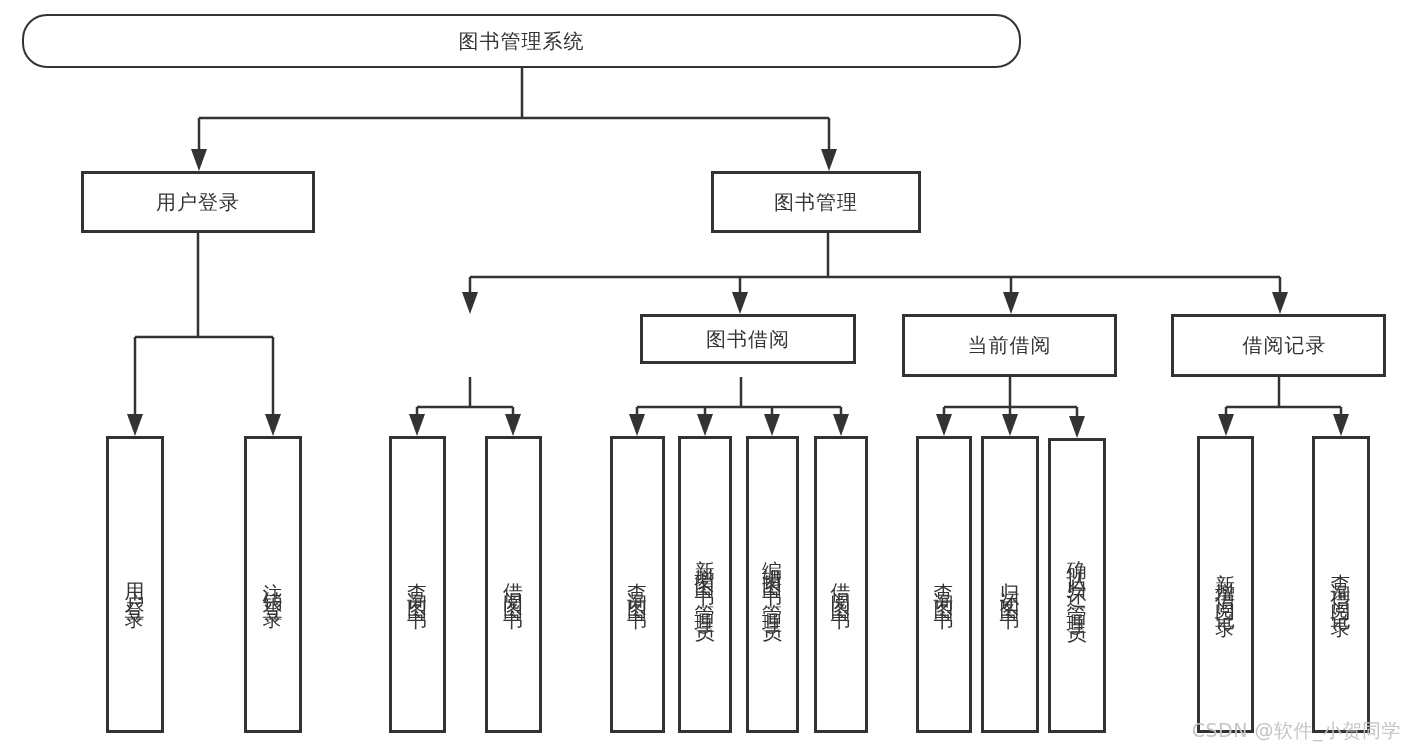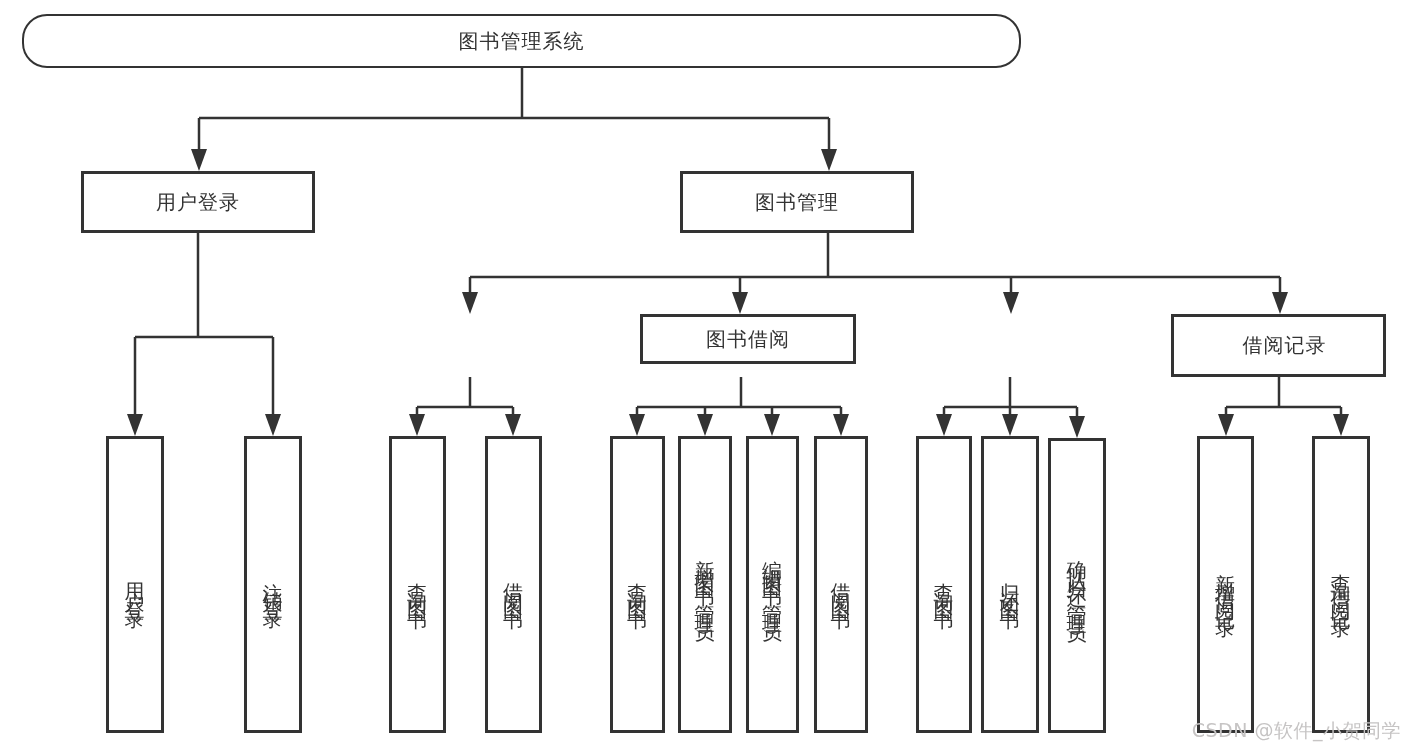--- a/index.html
+++ b/index.html
@@ -99,26 +99,29 @@
     </g>
   </svg>
 
   <div class="box root-box" style="left:22px; top:14px; width:999px; height:54px;border-radius:25px;">
     <span class="h-label">图书管理系统</span>
   </div>
 
   <div class="box" style="left:81px; top:171px; width:234px; height:62px;">
     <span class="h-label">用户登录</span>
   </div>
-  <div class="box" style="left:680px; top:171px; width:234px; height:62px;">
+  <div class="box" style="left:711px; top:171px; width:210px; height:62px;">
     <span class="h-label">图书管理</span>
   </div>
 
   <div class="box" style="left:640px; top:314px; width:216px; height:50px;">
     <span class="h-label">图书借阅</span>
+  </div>
+  <div class="box" style="left:902px; top:314px; width:215px; height:63px;">
+    <span class="h-label">当前借阅</span>
   </div>
   <div class="box" style="left:1171px; top:314px; width:215px; height:63px;padding-left:12px;">
     <span class="h-label">借阅记录</span>
   </div>
 
   <div class="box leaf" style="left:106px; top:436px; width:58px; height:297px;">
     <span class="v-label">用户登录</span>
   </div>
   <div class="box leaf" style="left:244px; top:436px; width:58px; height:297px;">
     <span class="v-label">注销登录</span>

